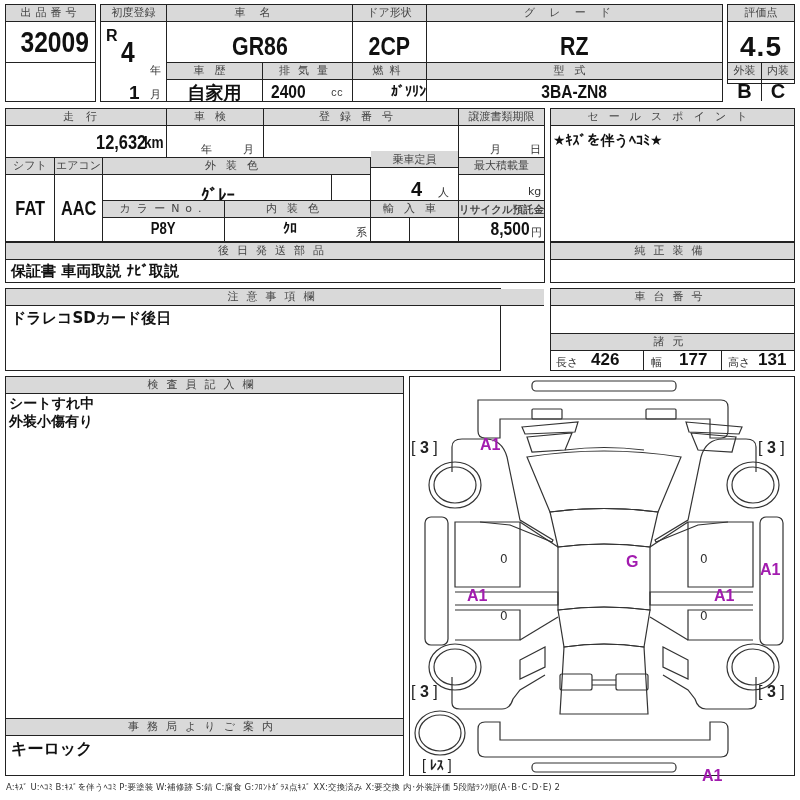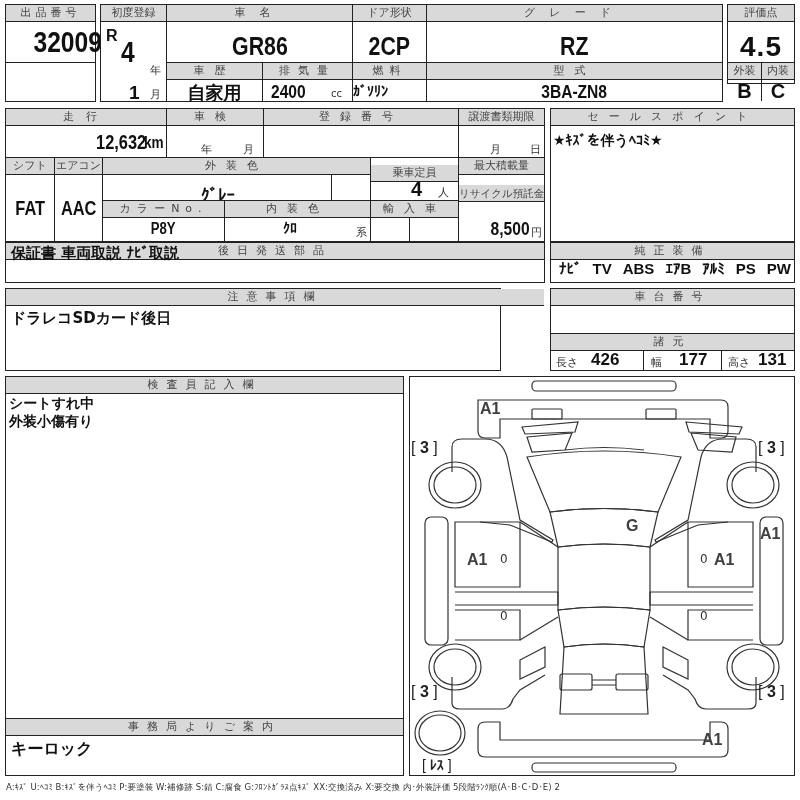--- a/index.html
+++ b/index.html
@@ -10,30 +10,30 @@
   .hd { position: absolute; background: #d9d9d9; color: #444; font-size: 11px; text-align: center; letter-spacing: 4px; line-height: 16px; border-bottom: 1px solid #222; white-space: nowrap; overflow: hidden; }
   .vl { position: absolute; width: 1px; background: #222; }
   .hl { position: absolute; height: 1px; background: #222; }
   .big { position: absolute; font-family: "Liberation Sans", sans-serif; font-weight: bold; color: #111; white-space: nowrap; }
   .cond { transform: scaleX(0.82); transform-origin: center; display: inline-block; }
   .cond-r { transform: scaleX(0.82); transform-origin: right center; display: inline-block; }
   .cond-l { transform: scaleX(0.82); transform-origin: left center; display: inline-block; }
   .unit { position: absolute; font-size: 11px; color: #333; white-space: nowrap; }
   .txt { position: absolute; font-family: "DejaVu Sans", sans-serif; font-weight: bold; color: #111; white-space: nowrap; }
   .legend { position: absolute; left: 6px; top: 782px; font-size: 8.5px; color: #333; white-space: nowrap; letter-spacing: 0.1px; }
-  .mark { position: absolute; font-family: "Liberation Sans", sans-serif; font-weight: bold; font-size: 16px; color: #404040; }
+  .mark { position: absolute; font-family: "Liberation Sans", sans-serif; font-weight: bold; font-size: 16px; color: #a21caf; margin-top: 36px; }
   .bracket { position: absolute; font-family: "Liberation Sans", sans-serif; font-size: 16px; color: #222; white-space: nowrap; }
   .bracket b { font-weight: bold; }
 </style>
 </head>
 <body>
 
 <div class="box" style="left:5px;top:4px;width:91px;height:98px;">
   <div class="hd" style="left:0;top:0;width:89px;">出品番号</div>
-  <div class="big" style="left:17px;top:20px;width:89px;text-align:center;font-size:30px;"><span class="cond">32009</span></div>
+  <div class="big" style="left:4px;top:20px;width:89px;text-align:center;font-size:30px;"><span class="cond">32009</span></div>
   <div class="hl" style="left:0;top:57px;width:89px;"></div>
 </div>
 
 <div class="box" style="left:100px;top:4px;width:623px;height:98px;">
 
   <div class="hd" style="left:0;top:0;width:65px;letter-spacing:0;">初度登録</div>
   <div class="vl" style="left:65px;top:0;height:96px;"></div>
   <div class="hd" style="left:66px;top:0;width:185px;letter-spacing:14px;">車名</div>
   <div class="vl" style="left:251px;top:0;height:96px;"></div>
   <div class="hd" style="left:252px;top:0;width:73px;letter-spacing:0;">ドア形状</div>
@@ -54,22 +54,22 @@
 
   <div class="hl" style="left:66px;top:57px;width:555px;"></div>
   <div class="hd" style="left:66px;top:58px;width:95px;letter-spacing:10px;">車歴</div>
   <div class="vl" style="left:161px;top:58px;height:38px;"></div>
   <div class="hd" style="left:162px;top:58px;width:89px;letter-spacing:8px;">排気量</div>
   <div class="hd" style="left:252px;top:58px;width:73px;letter-spacing:6px;">燃料</div>
   <div class="hd" style="left:326px;top:58px;width:295px;letter-spacing:10px;">型式</div>
 
   <div class="txt" style="left:66px;top:76px;width:95px;text-align:center;font-size:18px;">自家用</div>
   <div class="big" style="left:170px;top:76px;font-size:19px;"><span class="cond-l">2400</span></div>
-  <div class="unit" style="left:230px;top:83px;font-size:10px;">cc</div>
-  <div class="txt" style="left:252px;top:78px;width:73px;text-align:left;font-size:14px;">ｶﾞｿﾘﾝ</div>
+  <div class="unit" style="left:230px;top:83px;font-size:10px;font-family:Liberation Mono, monospace;">cc</div>
+  <div class="txt" style="left:252px;top:78px;width:73px;text-align:right;font-size:14px;">ｶﾞｿﾘﾝ</div>
   <div class="big" style="left:326px;top:76px;width:295px;text-align:center;font-size:19px;"><span class="cond">3BA-ZN8</span></div>
 </div>
 
 <div class="box" style="left:727px;top:4px;width:68px;height:80px;">
   <div class="hd" style="left:0;top:0;width:66px;letter-spacing:0;">評価点</div>
   <div class="big" style="left:0;top:26px;width:66px;text-align:center;font-size:28px;letter-spacing:1px;">4.5</div>
   <div class="hl" style="left:0;top:57px;width:66px;"></div>
   <div class="hd" style="left:0;top:58px;width:33px;letter-spacing:0;">外装</div>
   <div class="vl" style="left:33px;top:58px;height:38px;"></div>
   <div class="hd" style="left:34px;top:58px;width:32px;letter-spacing:0;">内装</div>
@@ -94,69 +94,60 @@
   <div class="unit" style="left:484px;top:33px;">月</div>
   <div class="unit" style="left:524px;top:33px;">日</div>
 
   <div class="hl" style="left:0;top:48px;width:538px;"></div>
   <div class="hd" style="left:0;top:49px;width:48px;letter-spacing:0;">シフト</div>
   <div class="vl" style="left:48px;top:49px;height:83px;"></div>
   <div class="hd" style="left:49px;top:49px;width:47px;letter-spacing:0;">エアコン</div>
   <div class="vl" style="left:96px;top:49px;height:83px;"></div>
   <div class="hd" style="left:97px;top:49px;width:267px;letter-spacing:10px;">外装色</div>
   <div class="vl" style="left:364px;top:49px;height:83px;"></div>
-  <div class="hd" style="left:365px;top:56px;width:87px;letter-spacing:0;">乗車定員</div>
+  <div class="hd" style="left:365px;top:42px;width:87px;letter-spacing:0;font-family:Liberation Serif, serif;">乗車定員</div>
   <div class="hd" style="left:453px;top:49px;width:85px;letter-spacing:0;">最大積載量</div>
 
   <div class="big" style="left:0;top:88px;width:48px;text-align:center;font-size:20px;"><span class="cond">FAT</span></div>
   <div class="big" style="left:49px;top:88px;width:47px;text-align:center;font-size:20px;"><span class="cond">AAC</span></div>
   <div class="txt" style="left:97px;top:76px;width:230px;text-align:center;font-size:17px;">ｸﾞﾚｰ</div>
   <div class="vl" style="left:325px;top:66px;height:25px;"></div>
   <div class="big" style="left:405px;top:69px;font-size:20px;">4</div>
   <div class="unit" style="left:432px;top:76px;">人</div>
   <div class="unit" style="left:460px;top:76px;"></div>
   <div class="unit" style="left:522px;top:76px;">kg</div>
 
   <div class="hl" style="left:97px;top:91px;width:441px;"></div>
   <div class="hd" style="left:97px;top:92px;width:121px;letter-spacing:6px;">カラーNo.</div>
   <div class="vl" style="left:218px;top:92px;height:40px;"></div>
   <div class="hd" style="left:219px;top:92px;width:145px;letter-spacing:10px;">内装色</div>
   <div class="hd" style="left:365px;top:92px;width:87px;letter-spacing:10px;">輸入車</div>
-  <div class="hd" style="left:453px;top:76px;width:85px;letter-spacing:0;font-size:10.5px;">リサイクル預託金</div>
+  <div class="hd" style="left:453px;top:92px;width:85px;letter-spacing:0;font-size:10.5px;font-weight:bold;">リサイクル預託金</div>
 
   <div class="big" style="left:97px;top:111px;width:121px;text-align:center;font-size:16px;"><span class="cond">P8Y</span></div>
   <div class="txt" style="left:219px;top:111px;width:130px;text-align:center;font-size:14px;">ｸﾛ</div>
   <div class="unit" style="left:350px;top:116px;">系</div>
   <div class="vl" style="left:403px;top:109px;height:23px;"></div>
   <div class="abs" style="left:365px;top:109px;width:87px;height:23px;"></div>
   <div class="big" style="left:460px;top:109px;width:64px;text-align:right;font-size:19px;"><span class="cond-r">8,500</span></div>
   <div class="unit" style="left:525px;top:116px;">円</div>
 </div>
 
 <div class="box" style="left:550px;top:108px;width:245px;height:134px;">
   <div class="hd" style="left:0;top:0;width:243px;letter-spacing:10px;">セールスポイント</div>
   <div class="txt" style="left:2px;top:23px;font-size:14px;">★ｷｽﾞを伴うﾍｺﾐ★</div>
 </div>
 
 <div class="box" style="left:5px;top:242px;width:540px;height:41px;">
   <div class="hd" style="left:0;top:0;width:538px;letter-spacing:8px;">後日発送部品</div>
-  <div class="txt" style="left:5px;top:1px;font-size:15px;">保証書  車両取説 ﾅﾋﾞ取説</div>
+  <div class="txt" style="left:5px;top:19px;font-size:15px;">保証書  車両取説 ﾅﾋﾞ取説</div>
 </div>
 
 <div class="box" style="left:550px;top:242px;width:245px;height:41px;">
   <div class="hd" style="left:0;top:0;width:243px;letter-spacing:8px;">純正装備</div>
-  <div class="abs" style="left:8px;top:17px;width:232px;display:flex;justify-content:space-between;font-family:'Liberation Sans',sans-serif;font-weight:bold;font-size:15px;">
-    <span>ﾅﾋﾞ</span>
-    <span>TV</span>
-    <span>ABS</span>
-    <span>ｴｱB</span>
-    <span>ｱﾙﾐ</span>
-    <span>PS</span>
-    <span>PW</span>
-  </div>
 </div>
 
 <div class="box" style="left:5px;top:288px;width:496px;height:83px;">
   <div class="hd" style="left:0;top:0;width:538px;letter-spacing:8px;">注意事項欄</div>
   <div class="txt" style="left:5px;top:20px;font-size:15px;">ドラレコSDカード後日</div>
 </div>
 
 <div class="box" style="left:550px;top:288px;width:245px;height:83px;">
   <div class="hd" style="left:0;top:0;width:243px;letter-spacing:8px;">車台番号</div>
   <div class="hl" style="left:0;top:44px;width:243px;"></div>

